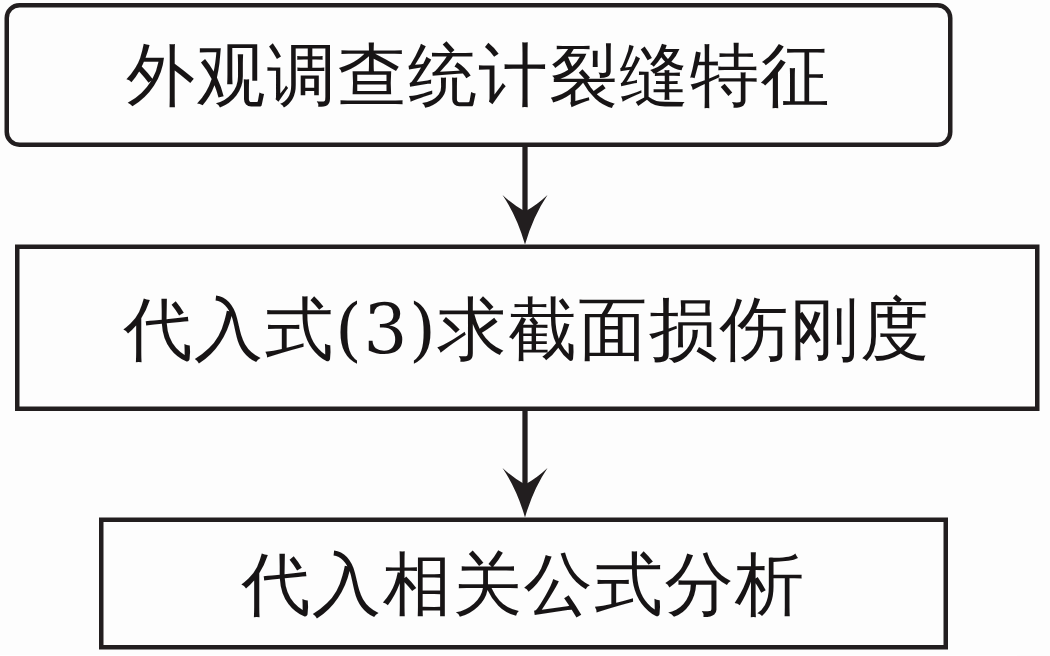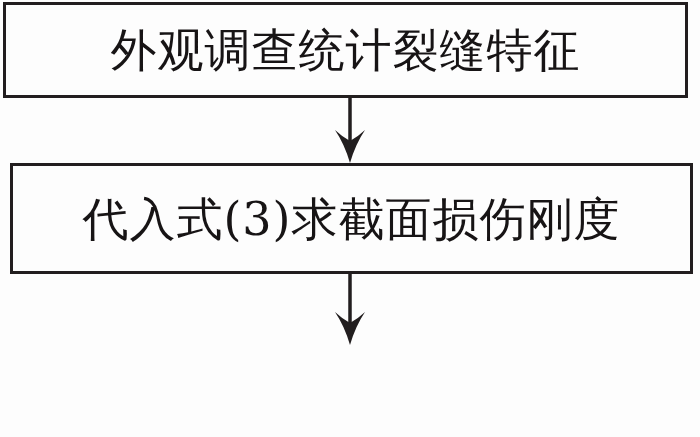--- a/index.html
+++ b/index.html
@@ -25,21 +25,21 @@
     justify-content: center;
   }
   .flow-box .box-label {
     color: var(--text, #171415);
     font-size: 46px;
     letter-spacing: 1px;
     line-height: 1;
     white-space: nowrap;
     font-weight: 400;
   }
-  .box-1 { left: 3px;  top: 2px;   width: 685px; height: 96px;  }
+  .box-1 { left: 3px;  top: 2px;   width: 632px; height: 96px; border-radius: 10px;  }
   .box-2 { left: 10px; top: 163px; width: 683px; height: 111px; }
   .box-3 { left: 66px; top: 345px; width: 566px; height: 88px;  }
   .flow-arrow {
     position: absolute;
     left: 334px;
     color: var(--line, #221e1f);
     display: block;
   }
   .arrow-1 { top: 98px; }
   .arrow-2 { top: 274px; }
@@ -60,14 +60,17 @@
 
   <div class="flow-box box-2">
     <span class="box-label">代入式(3)求截面损伤刚度</span>
   </div>
 
   <svg class="flow-arrow arrow-2" width="32" height="71" viewBox="0 0 32 71" aria-hidden="true">
     <rect x="14.25" y="0" width="3.5" height="51" fill="currentColor"></rect>
     <path d="M16 71 Q10.5 52 1 38 Q8.5 45 16 49 Q23.5 45 31 38 Q21.5 52 16 71 Z" fill="currentColor"></path>
   </svg>
 
+  <div class="flow-box box-3">
+    <span class="box-label">代入相关公式分析</span>
+  </div>
 
 </div>
 
 </body></html>

